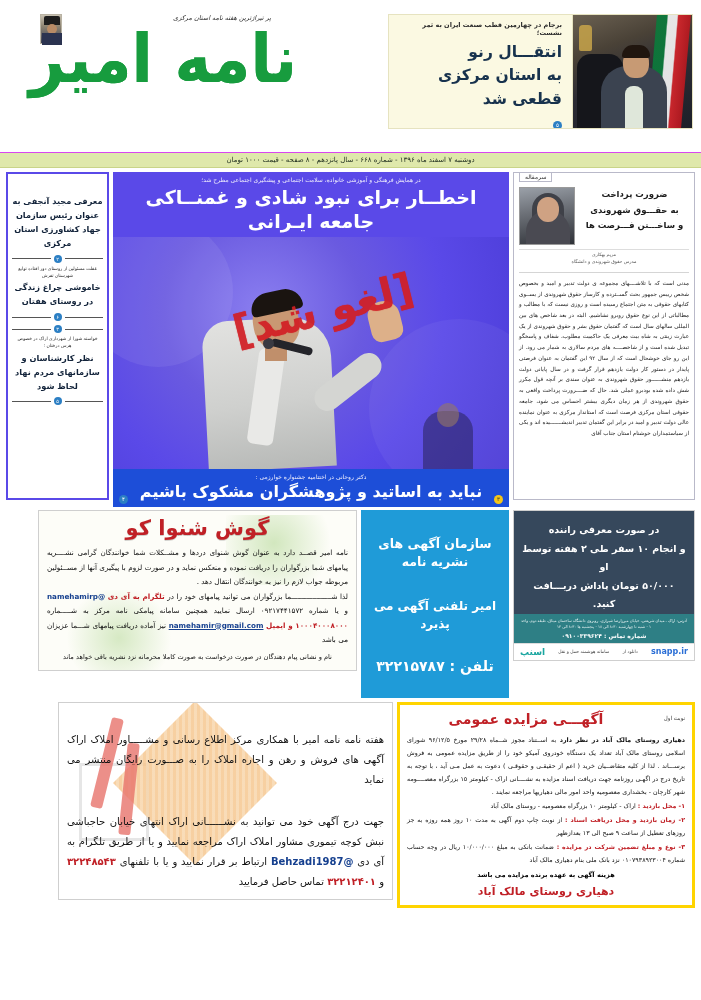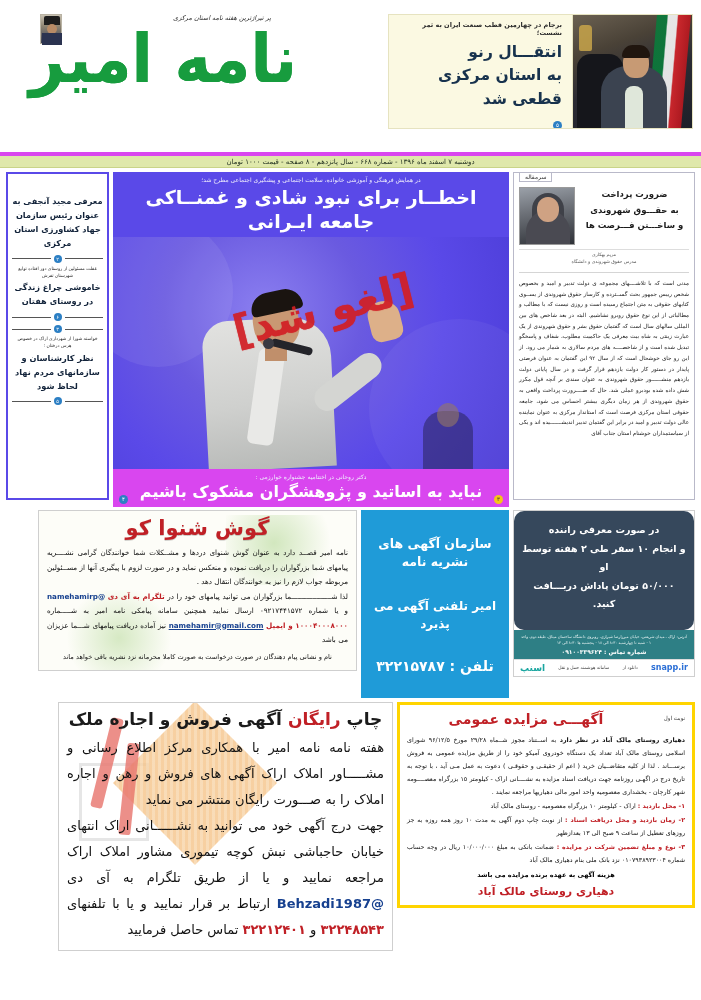--- a/index.html
+++ b/index.html
@@ -118,21 +118,21 @@
     background: linear-gradient(180deg,#c9c2b2 0%,#8d8472 40%,#3a3f52 100%);
     border: 1px solid #b9b3a4;
   }
   .lpo-hat { position:absolute; left:3px; top:1px; width:16px; height:9px; background:#1d1d1d; border-radius:2px 2px 0 0;}
   .lpo-face { position:absolute; left:6px; top:9px; width:10px; height:10px; background:#b88b66; border-radius:50%;}
   .lpo-body { position:absolute; left:1px; top:18px; width:20px; height:12px; background:#2b3350;}
 
   .dateline {
     width: 701px; height: 16px;
     background: #dfe8ab;
-    border-top: 4px solid #d946ef;
+    border-top: 1px solid #d946ef;
     border-bottom: 1px solid #c9d489;
     display: flex; align-items: center; justify-content: center;
     font-size: 7px; color: #1c2b1c; direction: rtl; letter-spacing: .1px;
   }
 
   
   .body-grid {
     display: flex; flex-direction: row;
     width: 701px; padding: 4px 6px 0 6px; gap: 4px;
   }
@@ -238,21 +238,21 @@
   .cp-stamp {
     position:absolute; left:118px; top:52px;
     direction: rtl; color:#d21f25; font-weight:bold;
     font-size: 42px; line-height:1;
     transform: rotate(-14deg);
     text-shadow: 0 0 1px #d21f25;
     white-space: nowrap;
     opacity:.93;
   }
   .center-head2 {
-    background: #d946ef; color: #fff; padding: 4px 8px 5px 8px; direction: rtl;
+    background: #1d4ed8; color: #fff; padding: 4px 8px 5px 8px; direction: rtl;
     position: relative;
   }
   .ch2-kicker { font-size: 6px; text-align:center; color:#efeefd; margin-bottom: 2px; }
   .ch2-title {
     font-size: 16px; font-weight: bold; text-align: center; line-height: 1.3;
   }
   .pnum-dot {
     position:absolute; right: 6px; bottom: 3px;
     width: 9px; height: 9px; border-radius:50%;
     background:#f5c518; color:#333; font-size:5.5px;
@@ -292,21 +292,21 @@
   }
   .r2-left { width: 182px; }
   .r2-mid  { width: 148px; }
   .r2-right{ width: 319px; margin-left: 29px; }
 
   .snapp-ad {
     border: 1px solid #cfcfcf; background:#fff;
   }
   .snapp-main {
     background: #36485c; color:#fff; direction: rtl;
-    padding: 10px 8px 16px 8px; text-align: center; border-radius: 10px;
+    padding: 10px 8px 0 8px; text-align: center;
   }
   .snapp-line { font-size: 9.5px; font-weight:bold; line-height: 1.95; }
   .snapp-foot {
     background:#2e7f85; color:#fff; direction: rtl;
     padding: 4px 6px; text-align:center;
   }
   .snapp-addr { font-size: 3.8px; line-height:1.55; color:#e6f2f2; }
   .snapp-phone { font-size: 6px; font-weight:bold; margin-top: 2px; }
   .snapp-brand {
     background:#fff; display:flex; flex-direction: row-reverse;
@@ -401,22 +401,23 @@
   .est-win {
     position:absolute; left:20px; top:60px; width:70px; height:78px;
     border:3px solid #e6e6e6; background:rgba(255,255,255,.5);
   }
   .est-title {
     position:relative; text-align:center; font-size: 17px; font-weight:bold;
     color:#1b1b1b; line-height:1.3; margin-bottom: 5px;
   }
   .est-title .red { color:#c02026; }
   .est-p {
-    position:relative; font-size: 13px; line-height: 2.0; color:#111;
+    position:relative; font-size: 10px; line-height: 2.0; color:#111;
     text-align: justify;
+    margin-top: 22px;
   }
   .est-p .navy { color:#16408f; font-weight:bold; }
   .est-p .redn { color:#c02026; font-weight:bold; }
 </style>
 </head>
 <body>
 
 <div class="page">
 
   <div class="masthead">
@@ -592,21 +593,21 @@
       <div class="gosh-box">
         <div class="gosh-bg1"></div>
         <div class="gosh-bg2"></div>
         <div class="gosh-title">گوش شنوا کو</div>
         <div class="gosh-p">نامه امیر قصــد دارد به عنوان گوش شنوای دردها و مشــکلات شما خوانندگان گرامی نشــــریه پیامهای شما بزرگواران را دریافت نموده و منعکس نماید و در صورت لزوم با پیگیری آنها از مســئولین مربوطه جواب لازم را نیز به خوانندگان انتقال دهد .</div>
         <div class="gosh-p">
           <span>لذا شـــــــــــــــــــما بزرگواران می توانید پیامهای خود را در</span>
           <span class="red">تلگرام به آی دی</span>
           <span class="blue">@namehamirp</span>
           <span>و یا شماره ۰۹۲۱۷۴۴۱۵۷۲ ارسال نمایید همچنین</span>
-          <span>سامانه پیامکی نامه امیر به شـــــماره</span>
+          <span>سامانه پیامکی نامه مرکز به شـــــماره</span>
           <span class="red">۱۰۰۰۴۰۰۰۸۰۰۰</span>
           <span class="red">و ایمیل</span>
           <span class="mail">namehamir@gmail.com</span>
           <span>نیز آماده دریافت پیامهای شـــما عزیزان می باشد</span>
         </div>
         <div class="gosh-foot">نام و نشانی پیام دهندگان در صورت درخواست به صورت کاملا محرمانه نزد نشریه باقی خواهد ماند</div>
       </div>
     </div>
   </div>
 
@@ -638,25 +639,20 @@
         <div class="auc-sign">دهیاری روستای مالک آباد</div>
       </div>
     </div>
 
     <div class="r3-right">
       <div class="estate">
         <div class="est-win"></div>
         <div class="est-house"></div>
         <div class="est-arrow1"></div>
         <div class="est-arrow2"></div>
-        <div class="est-title">
-          <span>چاپ</span>
-          <span class="red">رایگان</span>
-          <span>آگهی فروش و اجاره ملک</span>
-        </div>
         <div class="est-p">هفته نامه نامه امیر با همکاری مرکز اطلاع رسانی و مشـــــاور املاک اراک آگهی های فروش و رهن و اجاره املاک را به صـــورت رایگان منتشر می نماید</div>
         <div class="est-p">
           <span>جهت درج آگهی خود می توانید به نشــــــانی اراک انتهای خیابان حاجباشی نبش کوچه تیموری مشاور املاک اراک مراجعه نمایید و یا از طریق تلگرام به آی دی</span>
           <span class="navy">@Behzadi1987</span>
           <span>ارتباط بر قرار نمایید</span>
           <span>و یا با تلفنهای</span>
           <span class="redn">۳۲۲۴۸۵۴۳</span>
           <span>و</span>
           <span class="redn">۳۲۲۱۲۴۰۱</span>
           <span>تماس حاصل فرمایید</span>

